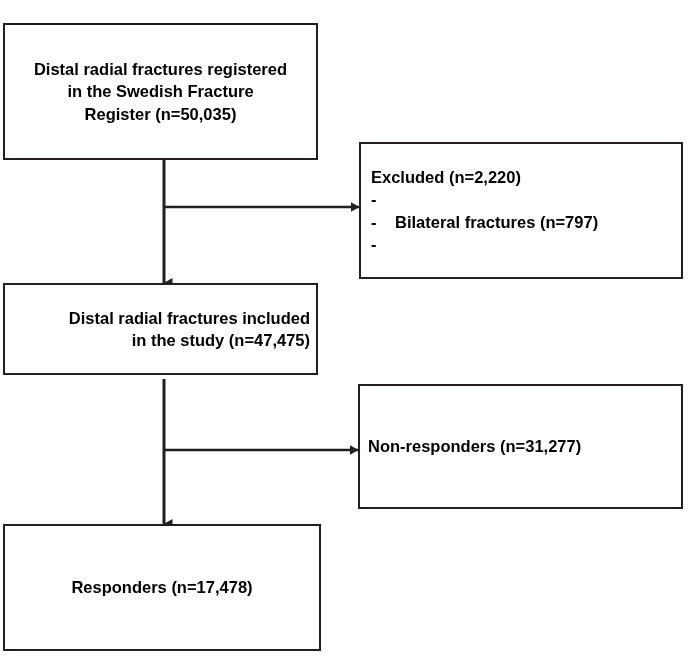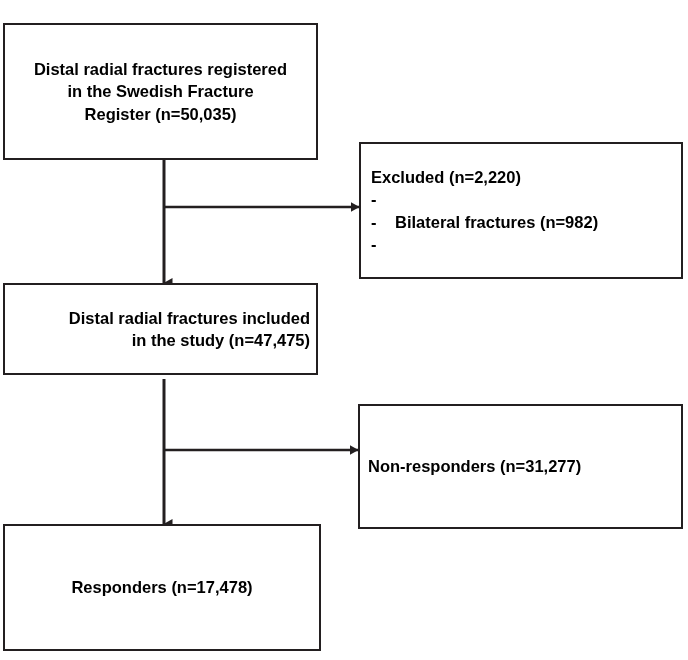--- a/index.html
+++ b/index.html
@@ -50,21 +50,21 @@
     justify-content: flex-start;
     padding: 0 6px 0 10px;
   }
   #node-included {
     left: 3px; top: 283px; width: 315px; height: 92px;
     font-size: 16.5px;
     text-align: right;
     padding: 0 6px;
   }
   #node-nonresponders {
-    left: 358px; top: 404px; width: 325px; height: 125px;
+    left: 358px; top: 384px; width: 325px; height: 125px;
     font-size: 16.5px;
     text-align: left;
     justify-content: flex-start;
     padding: 0 6px 0 8px;
   }
   #node-responders {
     left: 3px; top: 524px; width: 318px; height: 127px;
     font-size: 16.5px;
     text-align: center;
     padding: 0 16px;
@@ -129,21 +129,21 @@
 
   <div class="node-box" id="node-excluded">
     <div style="width:100%;">
       <span class="excl-title">Excluded (n=2,220)</span>
       <ul class="excl-list">
         <li>
           <span class="excl-dash">-</span>
         </li>
         <li>
           <span class="excl-dash">-</span>
-          <span>Bilateral fractures (n=982)</span>
+          <span>Bilateral fractures (n=797)</span>
         </li>
         <li>
           <span class="excl-dash">-</span>
         </li>
       </ul>
     </div>
   </div>
 
   <div class="node-box" id="node-included">
     <span class="node-text">Distal radial fractures included

